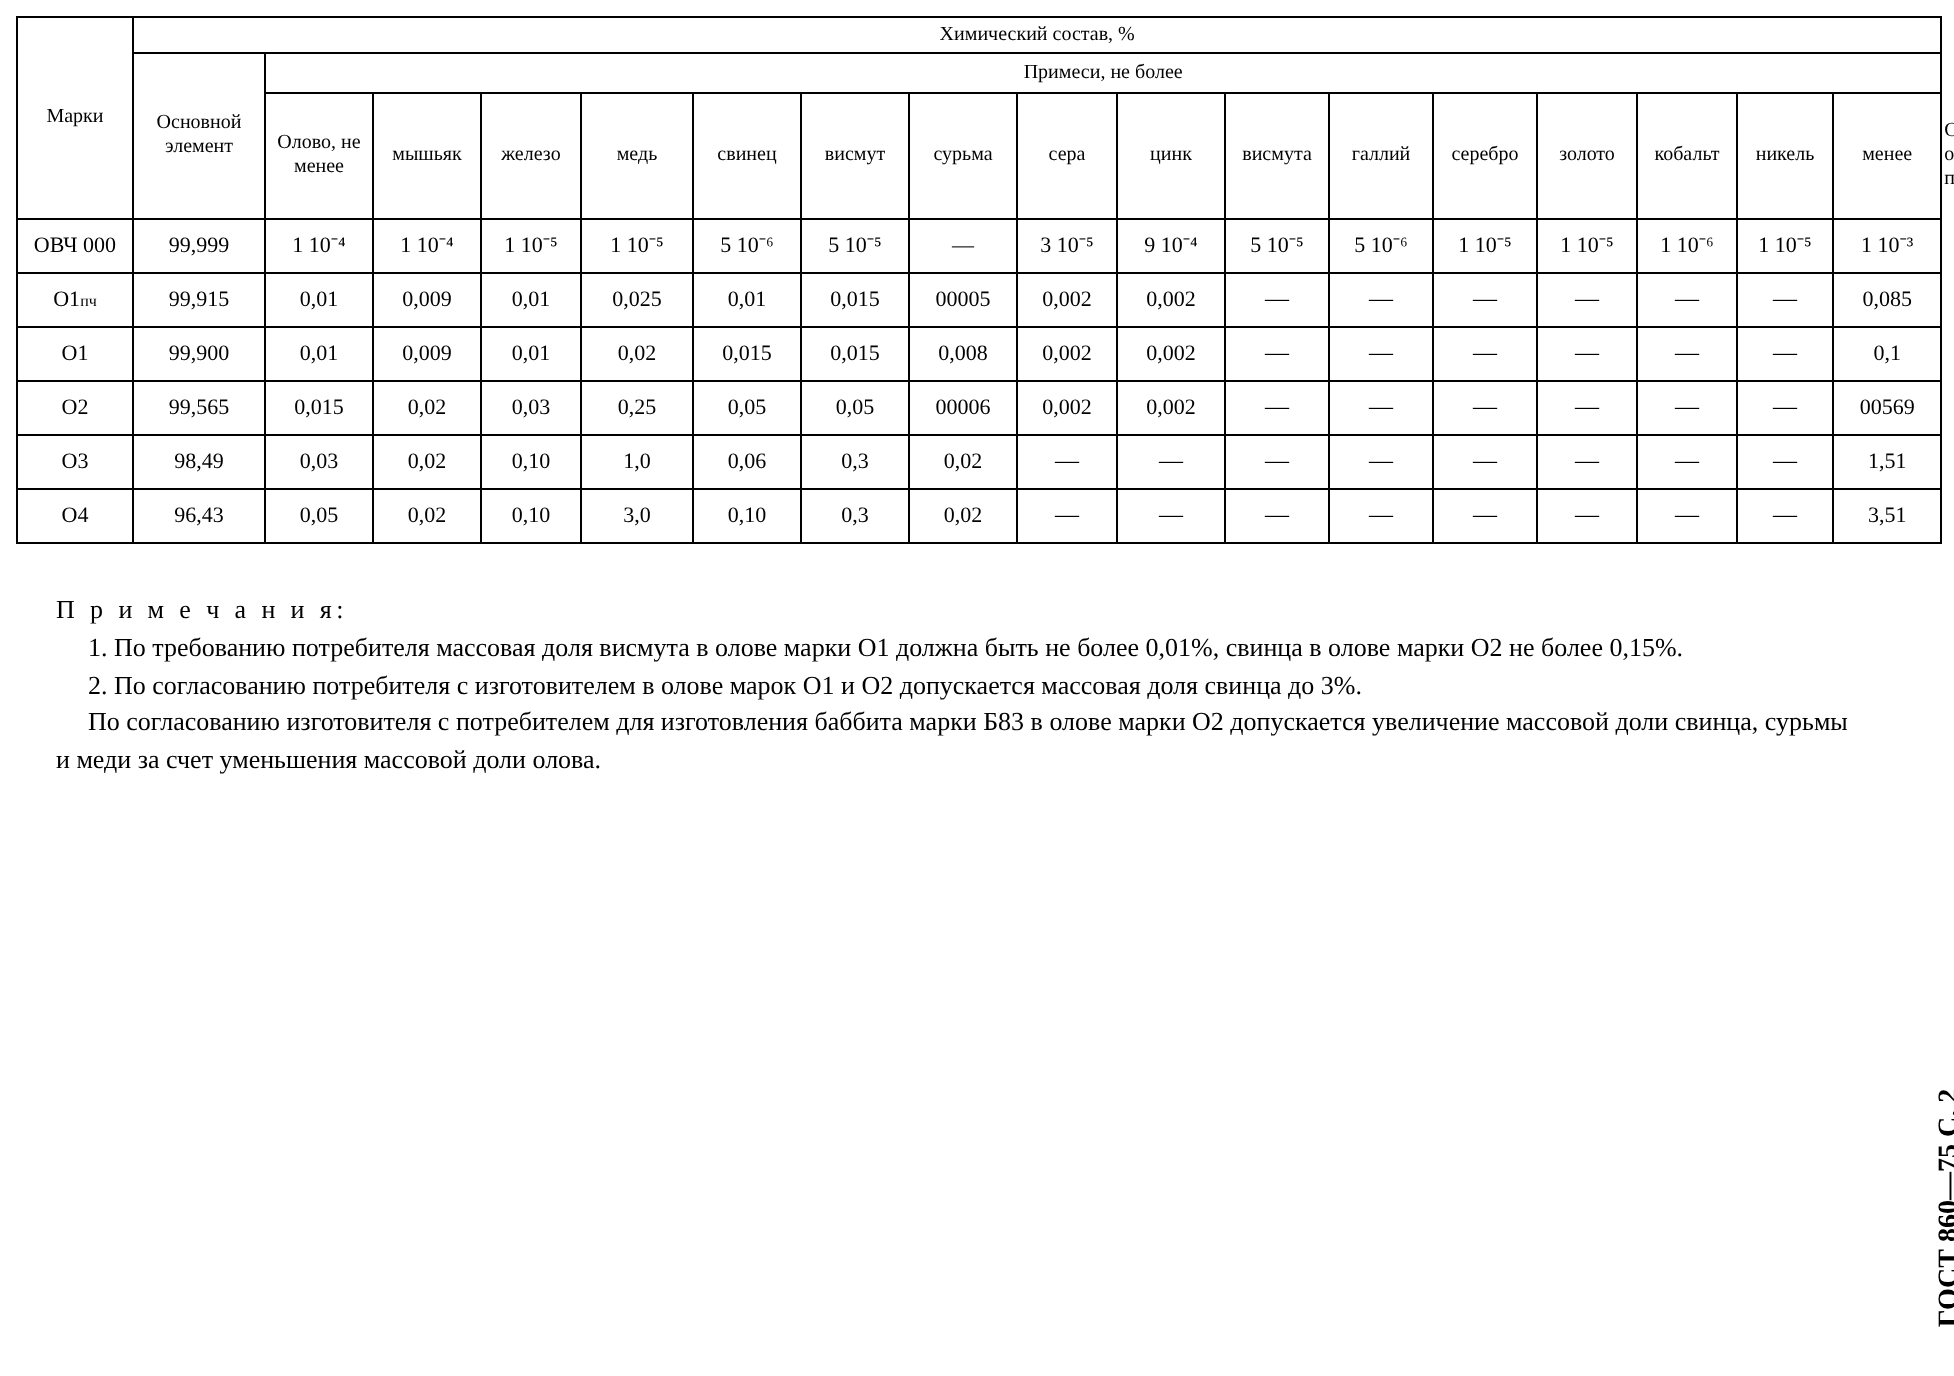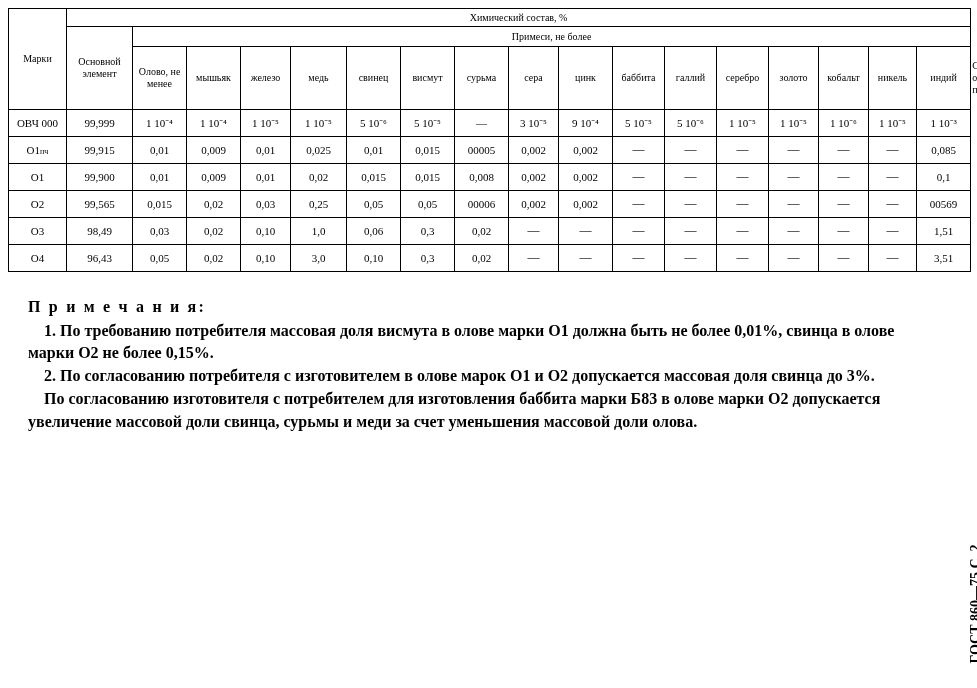--- a/index.html
+++ b/index.html
@@ -81,23 +81,22 @@
   .dash {
     font-size: 12px;
   }
 
   
   .notes {
     position: absolute;
     left: 28px;
     top: 296px;
     width: 900px;
-    font-size: 16px;
+    font-size: 13px;
     line-height: 1.42;
-    font-weight: bold;
   }
   .notes .title {
     letter-spacing: 2.2px;
     margin-bottom: 1px;
   }
   .notes p {
     margin: 0;
   }
   .notes .indent {
     text-indent: 16px;
@@ -161,27 +160,27 @@
       <tr>
         <th class="col-head col-head-small">Олово, не менее</th>
         <th class="col-head">мышьяк</th>
         <th class="col-head">железо</th>
         <th class="col-head">медь</th>
         <th class="col-head">свинец</th>
         <th class="col-head">висмут</th>
         <th class="col-head">сурьма</th>
         <th class="col-head">сера</th>
         <th class="col-head">цинк</th>
-        <th class="col-head col-head-small">баббита</th>
+        <th class="col-head col-head-small">висмута</th>
         <th class="col-head">галлий</th>
         <th class="col-head">серебро</th>
         <th class="col-head">золото</th>
         <th class="col-head">кобальт</th>
         <th class="col-head">никель</th>
-        <th class="col-head">индий</th>
+        <th class="col-head">менее</th>
         <th class="col-head col-head-small">Сумма определяемых примесей</th>
       </tr>
     </thead>
     <tbody>
       <tr>
         <td class="row-label"><span>ОВЧ 000</span></td>
         <td>99,999</td>
         <td>1 10⁻⁴</td>
         <td>1 10⁻⁴</td>
         <td>1 10⁻⁵</td>

